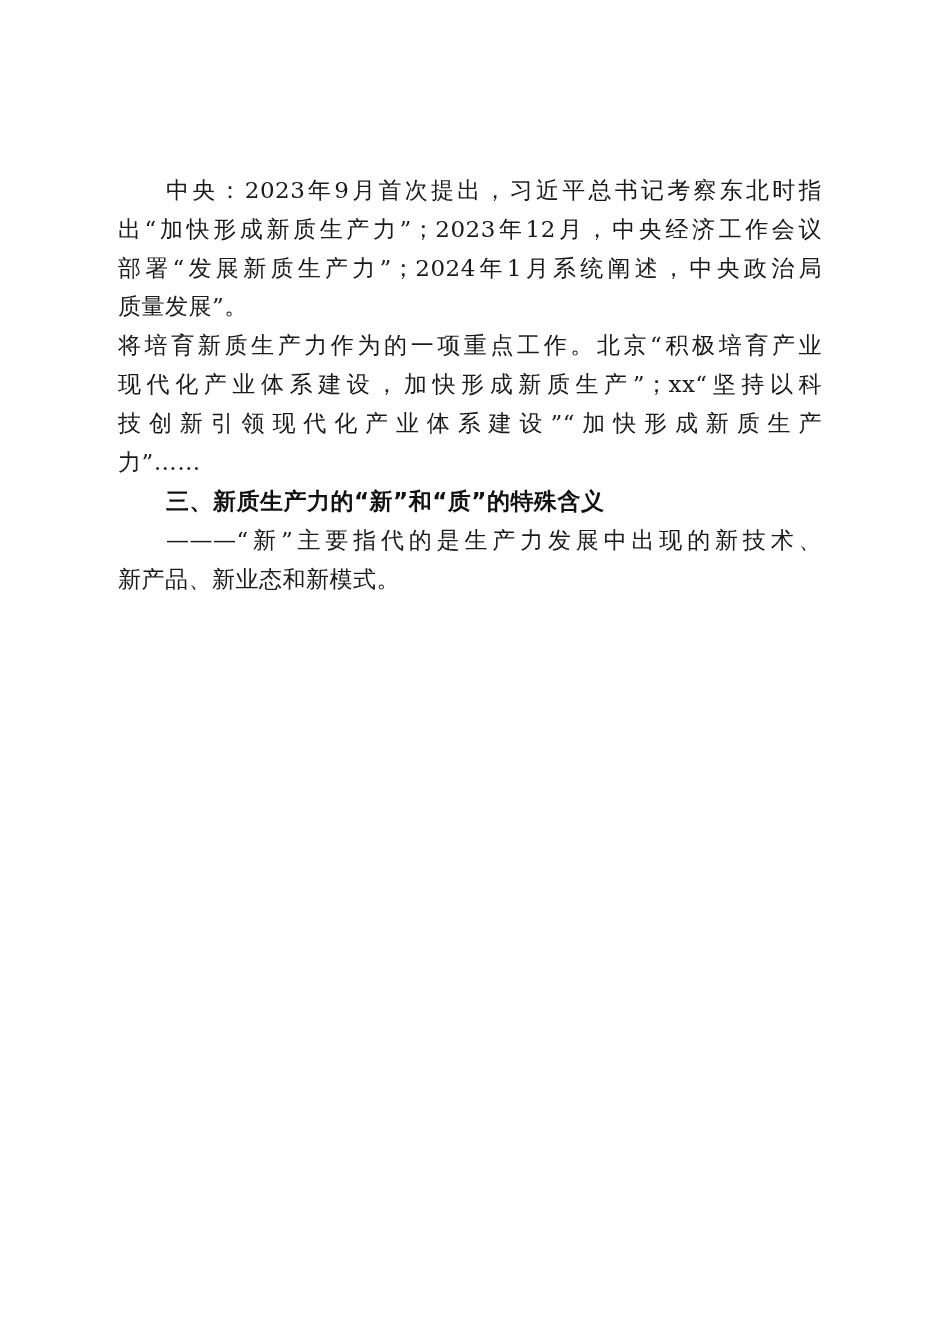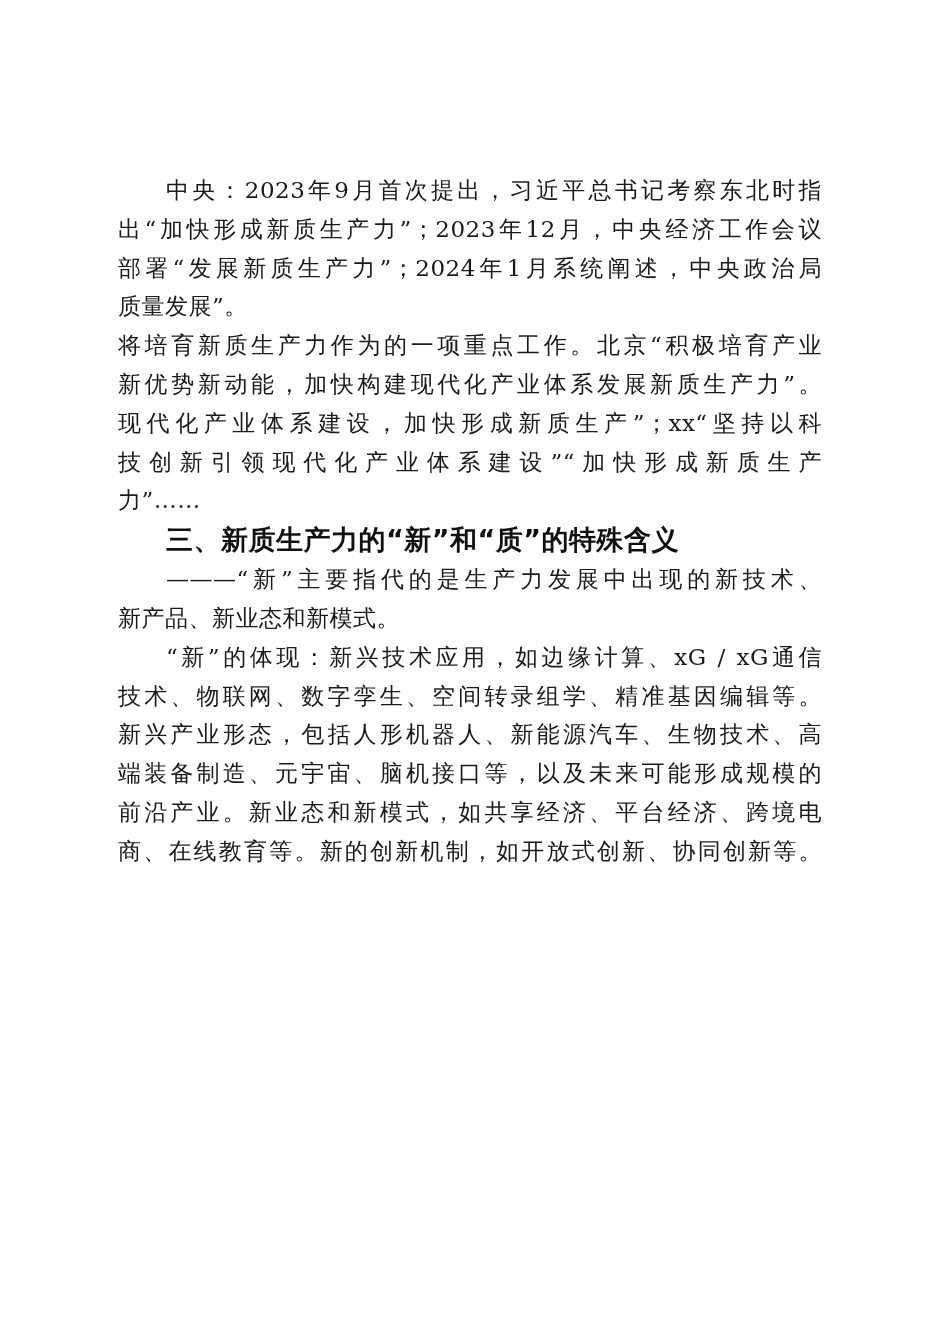--- a/index.html
+++ b/index.html
@@ -10,48 +10,39 @@
     color: #1a1a1a; font-size: 23px; margin-top: 14px;
   }
   .line {
     height: 38.8px; line-height: 38.8px; white-space: nowrap;
     text-align: justify; text-align-last: justify; letter-spacing: 0.5px;
   }
   .line.last { text-align-last: left; }
   .line.indent { padding-left: 48px; }
   .heading {
     font-family: "DejaVu Sans", "Liberation Sans", sans-serif;
-    font-weight: bold; font-size: 27px; color: #111;
+    font-weight: bold; font-size: 23px; color: #111;
     padding-left: 48px; height: 40px; line-height: 40px; white-space: nowrap;
     letter-spacing: 0.5px;
   }
 </style>
 </head>
 <body>
 
 <div class="page">
   <div>
     <div class="line indent">中央：2023年9月首次提出，习近平总书记考察东北时指</div>
     <div class="line">出“加快形成新质生产力”；2023年12月，中央经济工作会议</div>
     <div class="line">部署“发展新质生产力”；2024年1月系统阐述，中央政治局</div>
     <div class="line last">质量发展”。</div>
   </div>
   <div>
     <div class="line">将培育新质生产力作为的一项重点工作。北京“积极培育产业</div>
-    <div class="line">新优势新动能，加快构建现代化产业体系发展新质生产力”。</div>
     <div class="line">现代化产业体系建设，加快形成新质生产”；xx“坚持以科</div>
     <div class="line">技创新引领现代化产业体系建设”“加快形成新质生产</div>
     <div class="line last">力”……</div>
   </div>
   <div class="heading">三、新质生产力的“新”和“质”的特殊含义</div>
   <div>
     <div class="line indent">———“新”主要指代的是生产力发展中出现的新技术、</div>
     <div class="line last">新产品、新业态和新模式。</div>
   </div>
-  <div>
-    <div class="line indent">“新”的体现：新兴技术应用，如边缘计算、xG / xG通信</div>
-    <div class="line">技术、物联网、数字孪生、空间转录组学、精准基因编辑等。</div>
-    <div class="line">新兴产业形态，包括人形机器人、新能源汽车、生物技术、高</div>
-    <div class="line">端装备制造、元宇宙、脑机接口等，以及未来可能形成规模的</div>
-    <div class="line">前沿产业。新业态和新模式，如共享经济、平台经济、跨境电</div>
-    <div class="line">商、在线教育等。新的创新机制，如开放式创新、协同创新等。</div>
-  </div>
 </div>
 
 </body></html>

